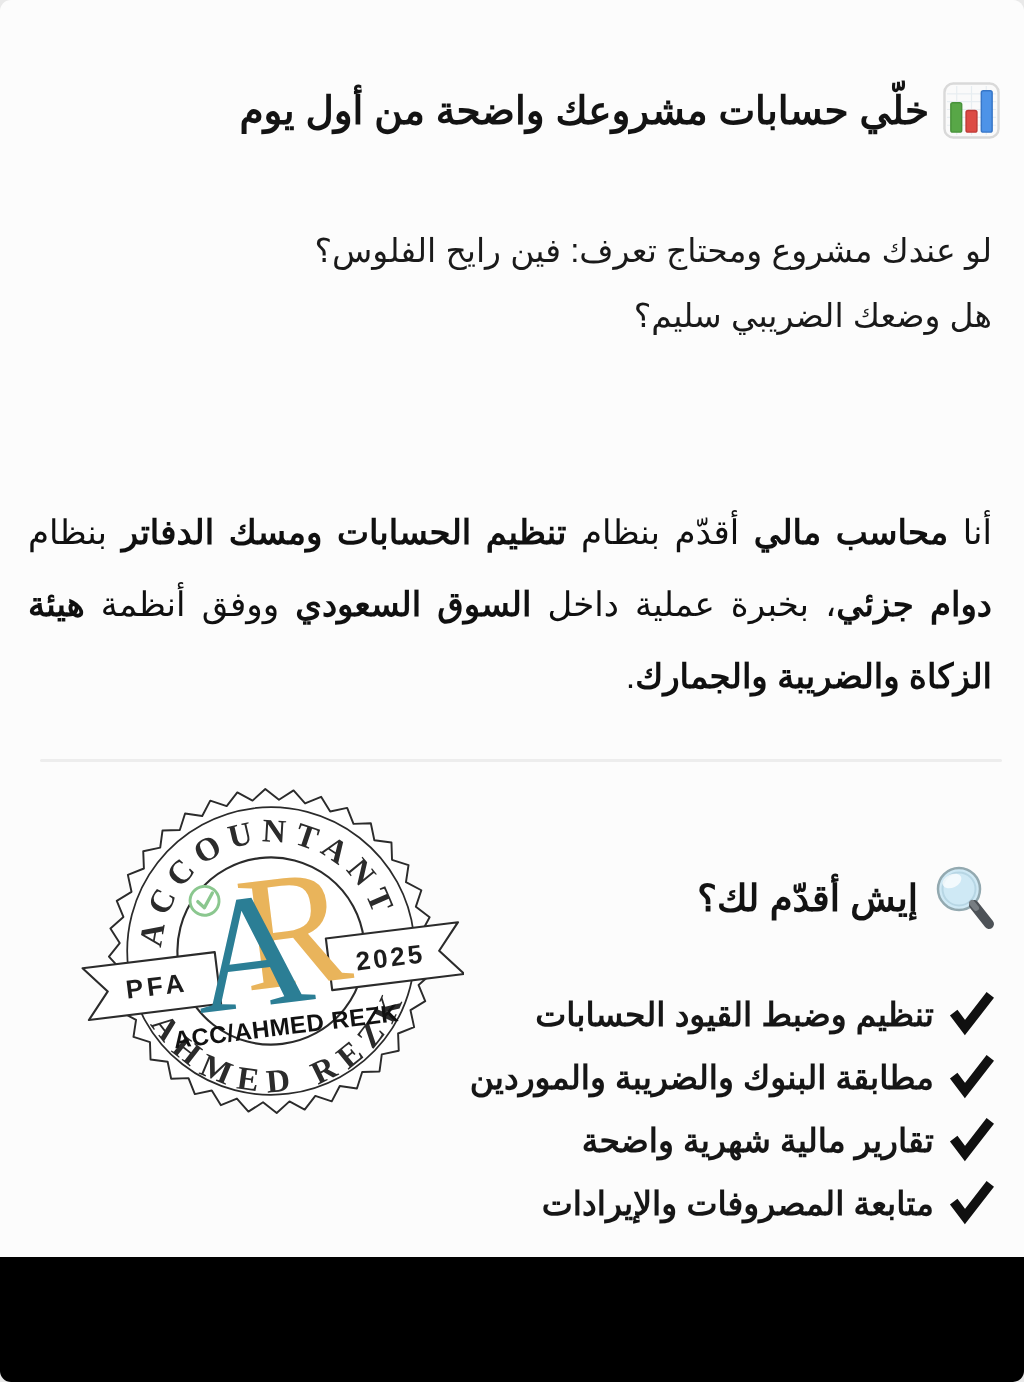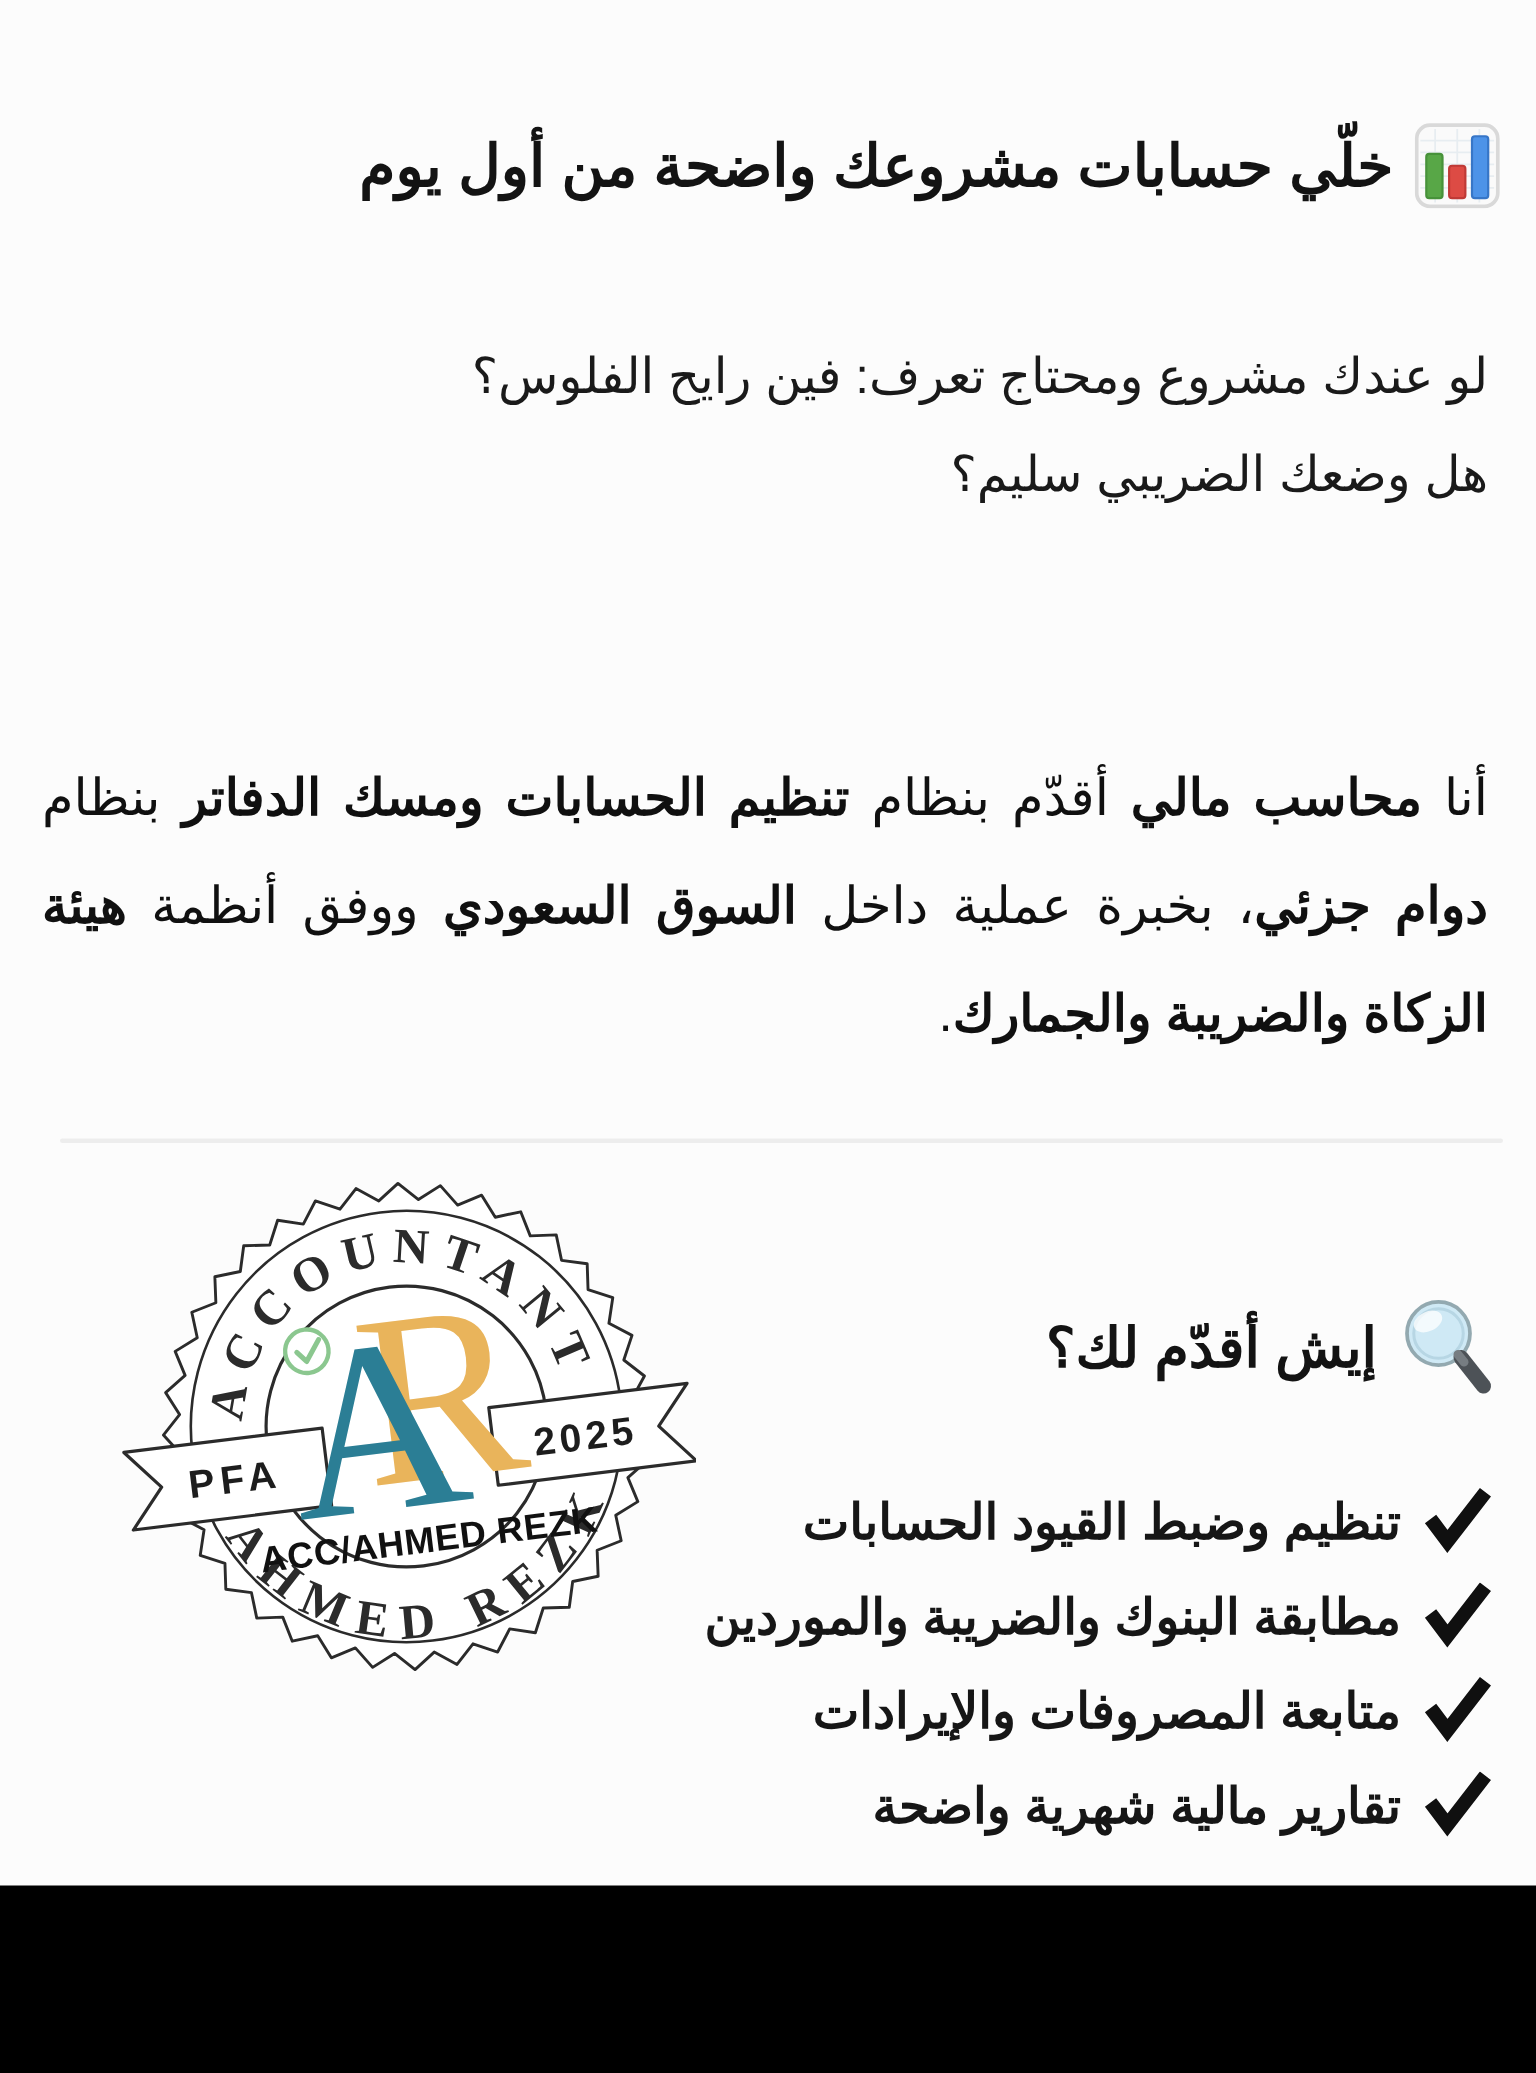--- a/index.html
+++ b/index.html
@@ -1,17 +1,17 @@
 <!DOCTYPE html>
 <html lang="ar" dir="rtl"><head>
 <meta charset="utf-8">
 <style>
   html,body{margin:0;padding:0;}
   body{background:#e9e9e9;font-family:"Liberation Sans",sans-serif;}
-  .page{position:relative;width:1024px;height:1382px;margin:0 auto;background:#fcfcfc;overflow:hidden;color:#151515;direction:rtl;}
+  .page{position:relative;width:1024px;height:1382px;margin:0 auto;background:#fcfcfc;overflow:hidden;color:#151515;direction:rtl;border-radius:11px;}
 
   
   .title-row{position:absolute;top:82px;right:24px;display:flex;align-items:center;gap:14px;direction:rtl;}
   .title-text{font-size:39px;font-weight:800;letter-spacing:-0.5px;color:#131313;white-space:nowrap;}
   .emoji-icon{flex:0 0 auto;display:block;}
 
   
   .questions{position:absolute;top:218px;right:32px;left:40px;text-align:right;}
   .question-line{font-size:33px;font-weight:400;line-height:65px;color:#1a1a1a;}
 
@@ -130,25 +130,25 @@
     <div class="service-item">
       <svg class="check-icon" width="45" height="45" viewBox="0 0 48 48" aria-hidden="true">
         <path d="M8 26 L17 38 L41 7" fill="none" stroke="#101010" stroke-width="10" stroke-linecap="square" stroke-linejoin="miter"></path>
       </svg>
       <span class="service-label">مطابقة البنوك والضريبة والموردين</span>
     </div>
     <div class="service-item">
       <svg class="check-icon" width="45" height="45" viewBox="0 0 48 48" aria-hidden="true">
         <path d="M8 26 L17 38 L41 7" fill="none" stroke="#101010" stroke-width="10" stroke-linecap="square" stroke-linejoin="miter"></path>
       </svg>
-      <span class="service-label">متابعة المصروفات والإيرادات</span>
+      <span class="service-label">تقارير مالية شهرية واضحة</span>
     </div>
     <div class="service-item">
       <svg class="check-icon" width="45" height="45" viewBox="0 0 48 48" aria-hidden="true">
         <path d="M8 26 L17 38 L41 7" fill="none" stroke="#101010" stroke-width="10" stroke-linecap="square" stroke-linejoin="miter"></path>
       </svg>
-      <span class="service-label">تقارير مالية شهرية واضحة</span>
+      <span class="service-label">متابعة المصروفات والإيرادات</span>
     </div>
   </div>
 
   <div class="footer-bar"></div>
 
 </div>
 
 </body></html>

